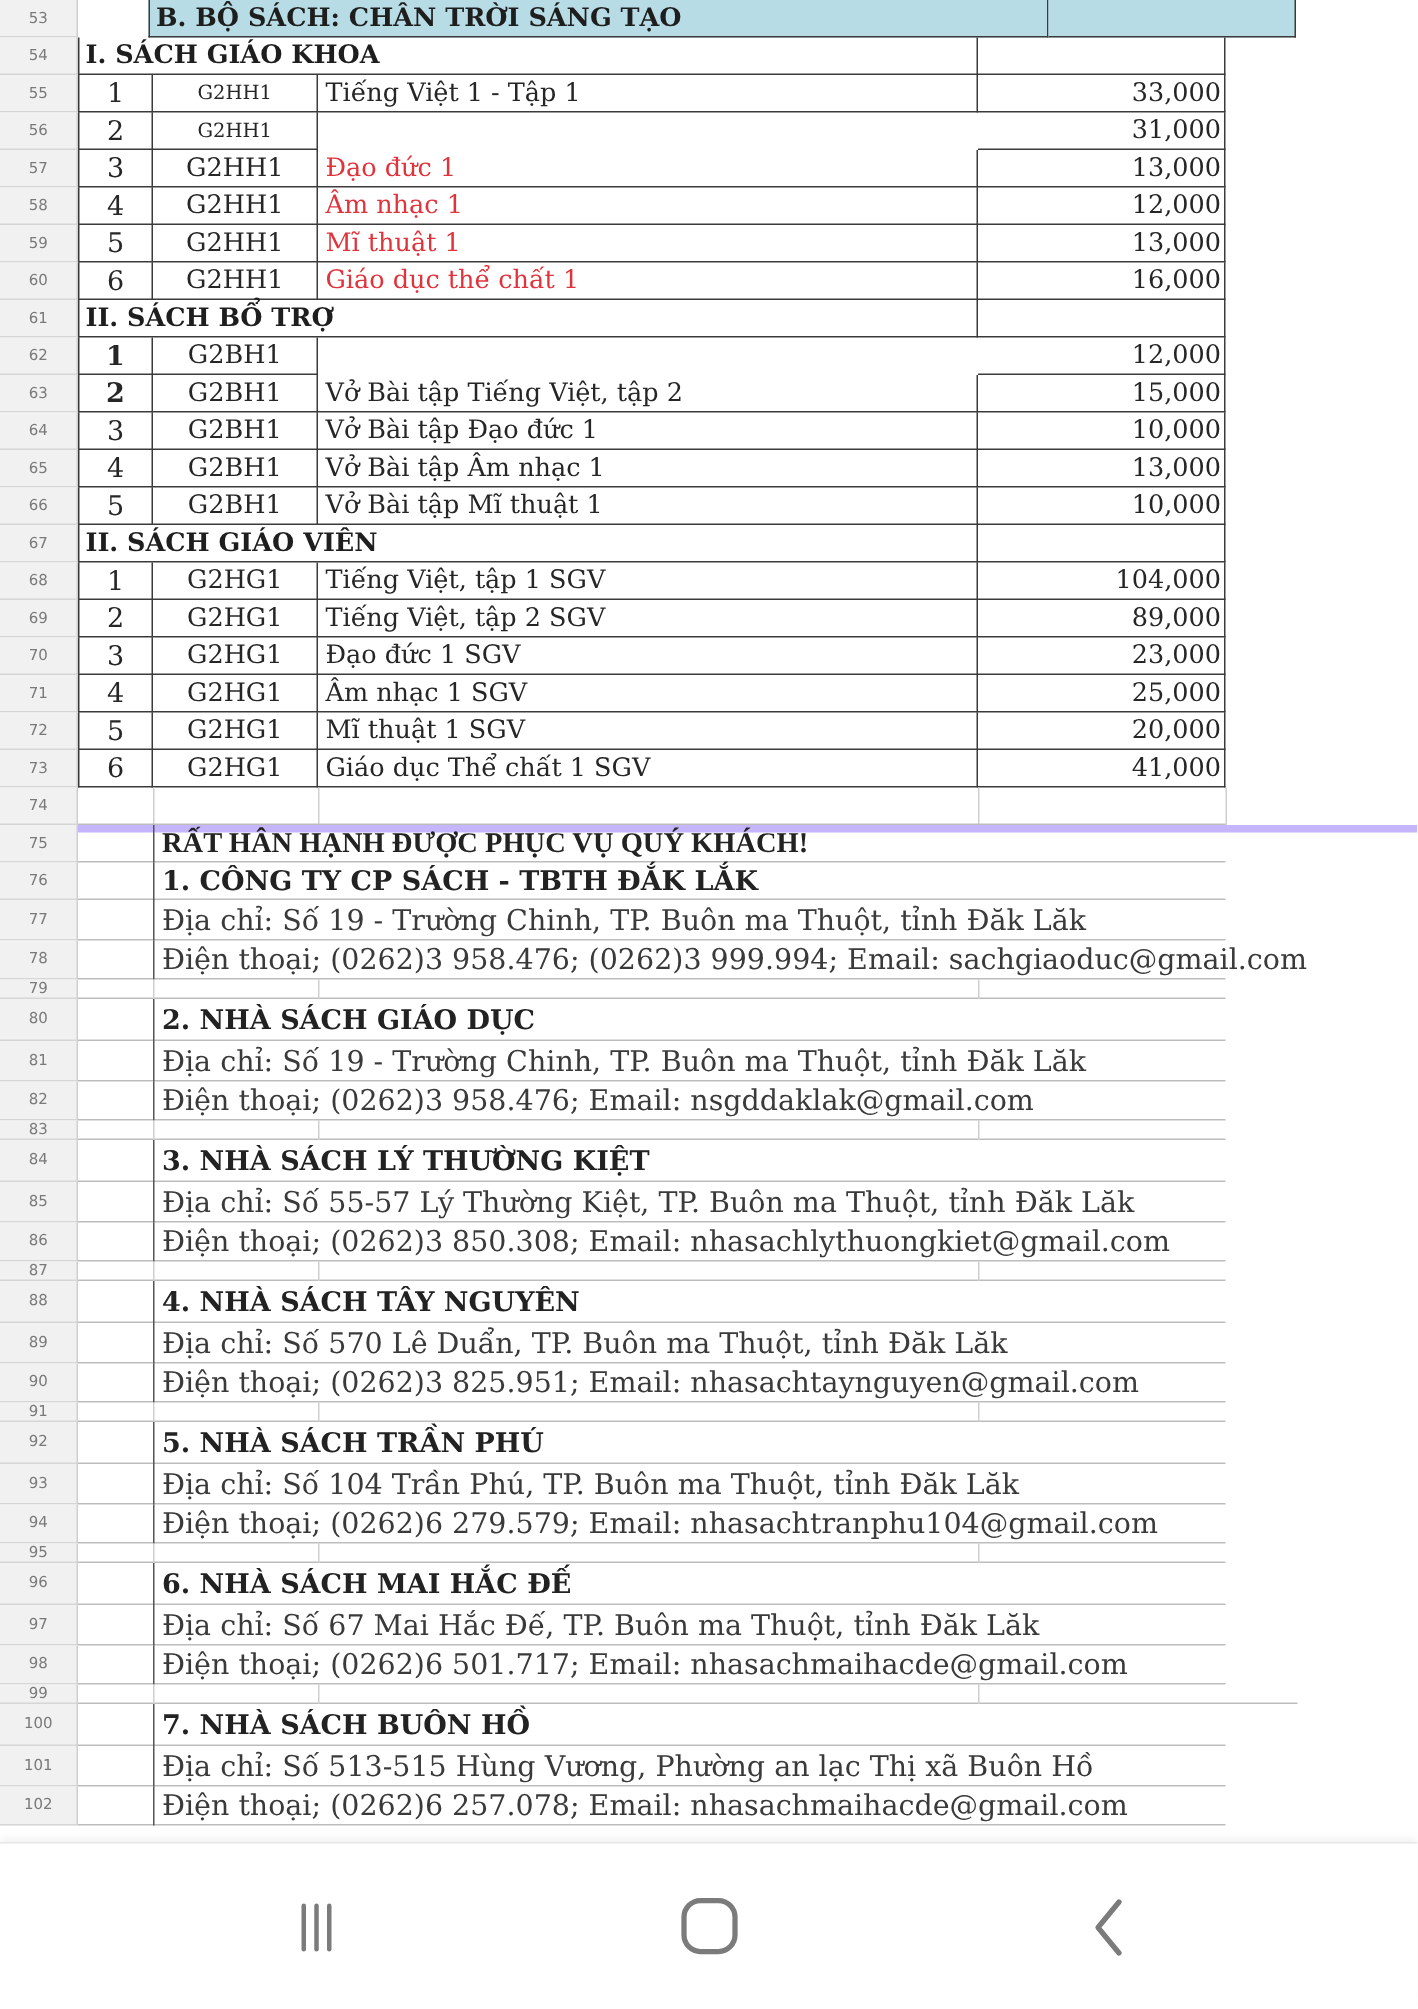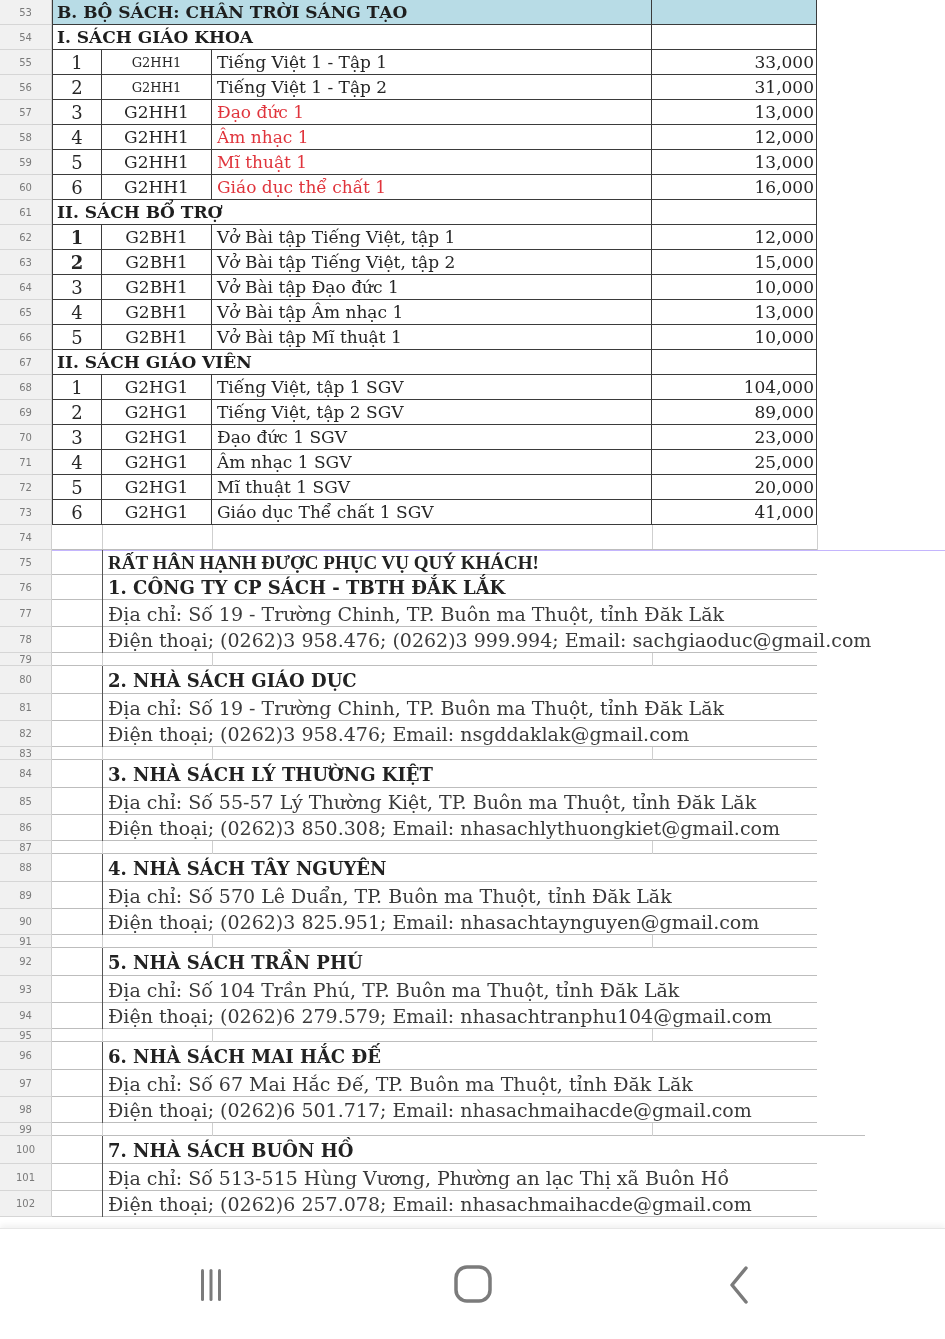--- a/index.html
+++ b/index.html
@@ -1,33 +1,33 @@
 <!DOCTYPE html>
 <html><head>
 <meta charset="utf-8">
 <style>
   html, body { margin: 0; padding: 0; background: #ffffff; }
   body { width: 945px; height: 1339px; overflow: hidden; position: relative; font-family: "DejaVu Serif", "Liberation Serif", serif; }
   .sheet { position: absolute; left: 0; top: 0; width: 945px; height: 1228px; overflow: hidden; background: #fff; }
   .row { position: absolute; left: 0; width: 945px; }
   .rn { position: absolute; left: 0; top: 0; width: 52px; height: 100%; background: #f1f1f1; border-bottom: 1px solid #d6d6d6; border-right: 1px solid #cfcfcf; box-sizing: border-box; color: #7a7a7a; font-family: "DejaVu Sans", sans-serif; font-size: 10px; display: flex; align-items: center; justify-content: center; }
   .cell { position: absolute; top: 0; height: 100%; box-sizing: border-box; display: flex; align-items: center; white-space: nowrap; overflow: visible; color: #262626; }
-  .grid { border-bottom: 1px solid #c4b5fd; }
+  .grid { border-bottom: 5px solid #c4b5fd; }
   .c-a { left: 52px; width: 50px; justify-content: center; font-size: 18px; }
   .c-b { left: 102px; width: 110px; justify-content: center; font-size: 17px; }
   .c-b.small { font-size: 13px; }
   .c-c { left: 212px; width: 440px; padding-left: 5px; font-size: 17px; }
   .c-d { left: 652px; width: 165px; justify-content: flex-end; padding-right: 2px; font-size: 17px; }
   .bordered .c-a, .bordered .c-b, .bordered .c-c, .bordered .c-d { border-right: 1.5px solid #3b3b3b; border-bottom: 1.5px solid #3b3b3b; }
   .bordered .c-a { border-left: 1.5px solid #3b3b3b; }
   .red { color: #e0343c; }
   .bold { font-weight: bold; }
   .section { position: absolute; left: 52px; width: 600px; top: 0; height: 100%; box-sizing: border-box; padding-left: 4px; display: flex; align-items: center; font-weight: bold; font-size: 17px; color: #1e1e1e; border-left: 1.5px solid #3b3b3b; border-bottom: 1.5px solid #3b3b3b; border-right: 1.5px solid #3b3b3b; }
   .section-d { position: absolute; left: 652px; width: 165px; top: 0; height: 100%; box-sizing: border-box; border-right: 1.5px solid #3b3b3b; border-bottom: 1.5px solid #3b3b3b; }
-  .hl .section, .hl .section-d { background: #b8dce6; }
+  .hl .section, .hl .section-d { background: #b8dce6; margin-left: 47px; }
   .info { position: absolute; left: 102px; top: 0; height: 100%; padding-left: 5px; display: flex; align-items: center; white-space: nowrap; font-size: 19px; color: #3a3a3a; font-family: "DejaVu Serif", serif; border-left: 1.5px solid #555; box-sizing: border-box; }
   .info.bold { font-weight: bold; color: #222; font-size: 18px; }
   .info.greet { font-size: 19px; font-family: Liberation Serif, serif; }
   .hline { position: absolute; left: 52px; right: 128px; bottom: 0; height: 1.5px; background: #bdbdbd; }
   .vl { position: absolute; top: 0; height: 100%; width: 1px; background: #cfcfcf; }
   .navbar { position: absolute; left: 0; top: 1228px; width: 945px; height: 111px; background: #ffffff; border-top: 1px solid #e6e6e6; box-shadow: 0 -3px 6px rgba(0,0,0,0.06); }
   .navbtn { position: absolute; top: 35px; width: 60px; height: 46px; display: flex; align-items: center; justify-content: center; cursor: pointer; }
 </style>
 </head>
 <body>
@@ -47,21 +47,20 @@
       <div class="rn">55</div>
       <div class="cell c-a">1</div>
       <div class="cell c-b small">G2HH1</div>
       <div class="cell c-c">Tiếng Việt 1 - Tập 1</div>
       <div class="cell c-d">33,000</div>
     </div>
     <div class="row bordered" style="top: 75px; height: 25px;">
       <div class="rn">56</div>
       <div class="cell c-a">2</div>
       <div class="cell c-b small">G2HH1</div>
-      <div class="cell c-c">Tiếng Việt 1 - Tập 2</div>
       <div class="cell c-d">31,000</div>
     </div>
     <div class="row bordered" style="top: 100px; height: 25px;">
       <div class="rn">57</div>
       <div class="cell c-a">3</div>
       <div class="cell c-b">G2HH1</div>
       <div class="cell c-c red">Đạo đức 1</div>
       <div class="cell c-d">13,000</div>
     </div>
     <div class="row bordered" style="top: 125px; height: 25px;">
@@ -87,21 +86,20 @@
     </div>
     <div class="row" style="top: 200px; height: 25px;">
       <div class="rn">61</div>
       <div class="section">II. SÁCH BỔ TRỢ</div>
       <div class="section-d"></div>
     </div>
     <div class="row bordered" style="top: 225px; height: 25px;">
       <div class="rn">62</div>
       <div class="cell c-a bold">1</div>
       <div class="cell c-b">G2BH1</div>
-      <div class="cell c-c">Vở Bài tập Tiếng Việt, tập 1</div>
       <div class="cell c-d">12,000</div>
     </div>
     <div class="row bordered" style="top: 250px; height: 25px;">
       <div class="rn">63</div>
       <div class="cell c-a bold">2</div>
       <div class="cell c-b">G2BH1</div>
       <div class="cell c-c">Vở Bài tập Tiếng Việt, tập 2</div>
       <div class="cell c-d">15,000</div>
     </div>
     <div class="row bordered" style="top: 275px; height: 25px;">

